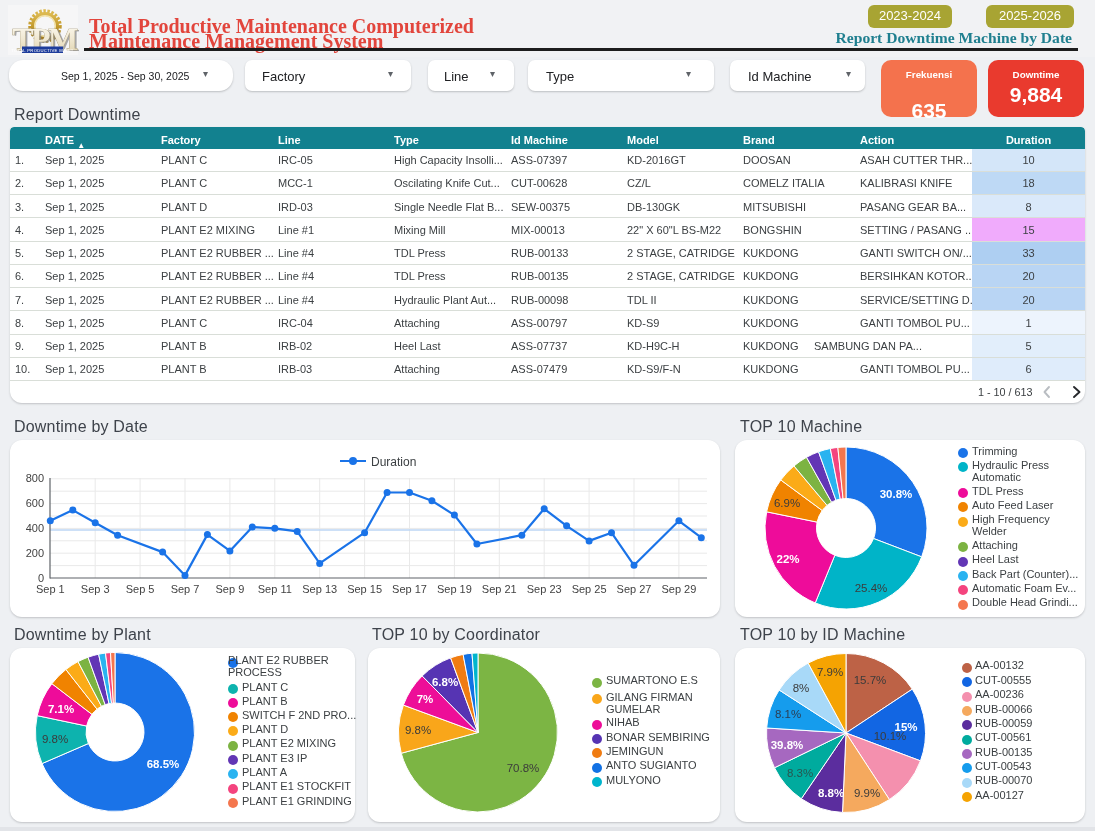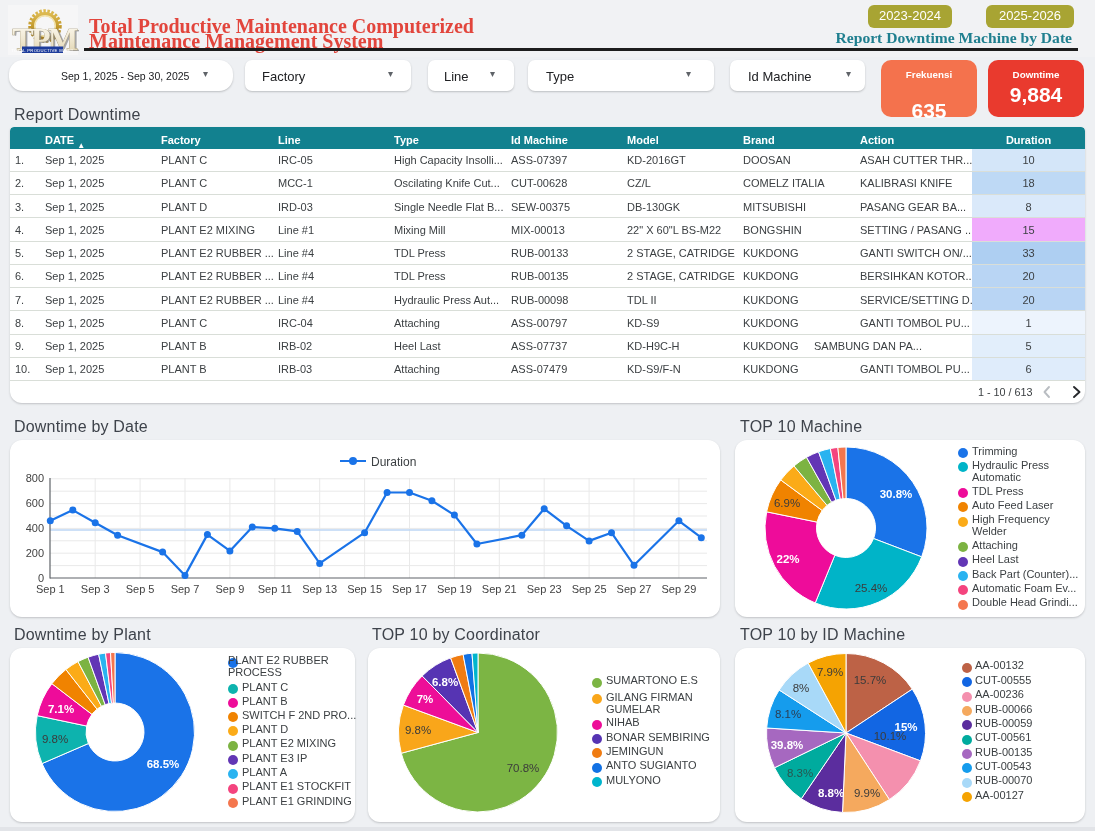--- a/index.html
+++ b/index.html
@@ -163,21 +163,21 @@
       <span style="left:617px">2 STAGE, CATRIDGE</span>
       <span style="left:733px">KUKDONG</span>
       <span style="left:850px">BERSIHKAN KOTOR...</span>
       <span class="dur" style="background:rgb(185,213,244)">20</span>
     </div>
     <div class="trow" style="top:161.00px">
       <span style="left:5px">7.</span>
       <span style="left:35px">Sep 1, 2025</span>
       <span style="left:151px">PLANT E2 RUBBER ...</span>
       <span style="left:268px">Line #4</span>
-      <span style="left:384px">Hydraulic Press Aut...</span>
+      <span style="left:384px">Hydraulic Plant Aut...</span>
       <span style="left:501px">RUB-00098</span>
       <span style="left:617px">TDL II</span>
       <span style="left:733px">KUKDONG</span>
       <span style="left:850px">SERVICE/SETTING D...</span>
       <span class="dur" style="background:rgb(185,213,244)">20</span>
     </div>
     <div class="trow" style="top:184.25px">
       <span style="left:5px">8.</span>
       <span style="left:35px">Sep 1, 2025</span>
       <span style="left:151px">PLANT C</span>

